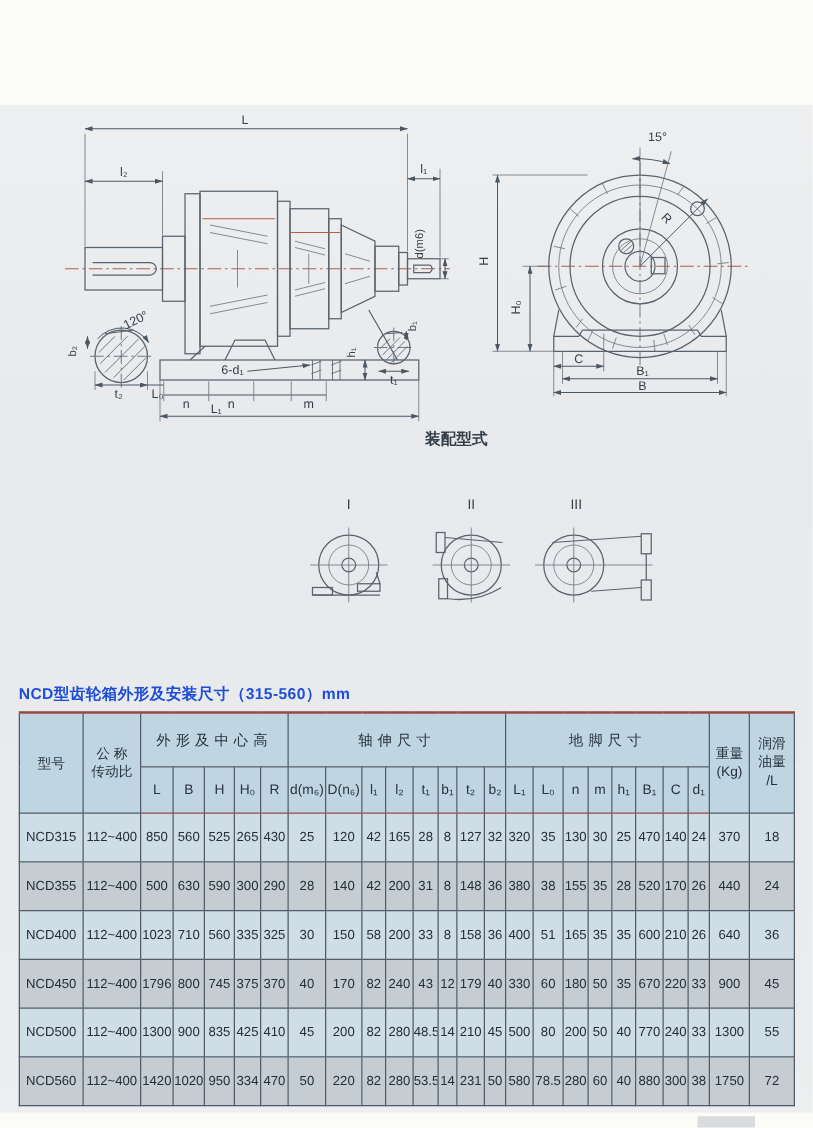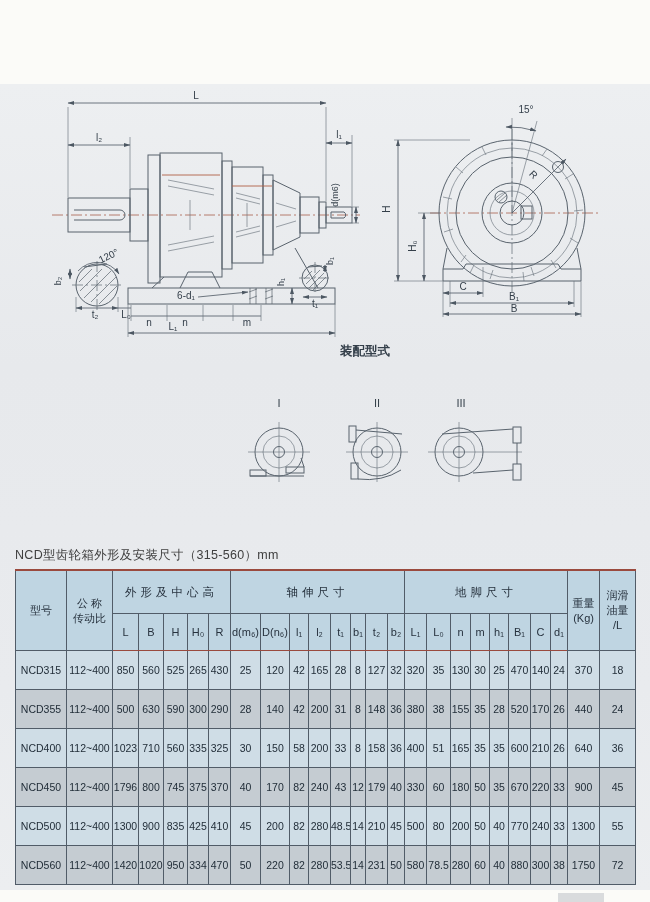--- a/index.html
+++ b/index.html
@@ -21,21 +21,21 @@
   .outline{stroke:#59636d;stroke-width:1;fill:none;}
   .thin{stroke:#6b747d;stroke-width:.65;fill:none;}
   .dim{stroke:#4c5762;stroke-width:.8;fill:none;}
   .red{stroke:#b06046;stroke-width:.9;fill:none;}
   .cline{stroke:#a8604c;stroke-width:.8;fill:none;stroke-dasharray:11 3 2 3;}
   .clineg{stroke:#6f7881;stroke-width:.8;fill:none;stroke-dasharray:11 3 2 3;}
   .hatch{stroke:#5b656f;stroke-width:.7;fill:none;}
 
   .table-title{
     position:absolute;left:15px;top:547px;width:620px;
-    font-size:12.5px;font-weight:normal;color:#404040;letter-spacing:.3px;
+    font-size:12.5px;font-weight:bold;color:#1d4ed8;letter-spacing:.3px;
   }
   table.dim-table{
     position:absolute;left:15px;top:569px;
     width:620px;border-collapse:collapse;table-layout:fixed;
     border:1.4px solid #49545f;border-top:2.2px solid #9a4a3e;
     background:#cddce6;
   }
   table.dim-table th,table.dim-table td{
     border:1px solid #515c68;
     text-align:center;vertical-align:middle;

